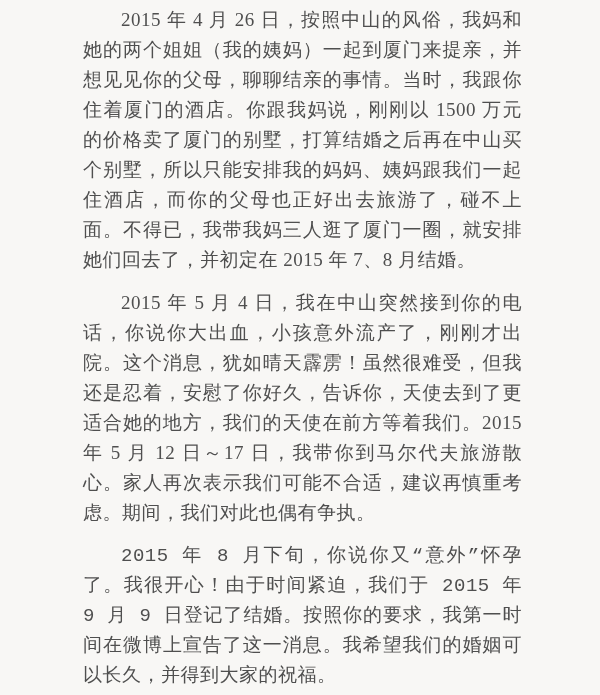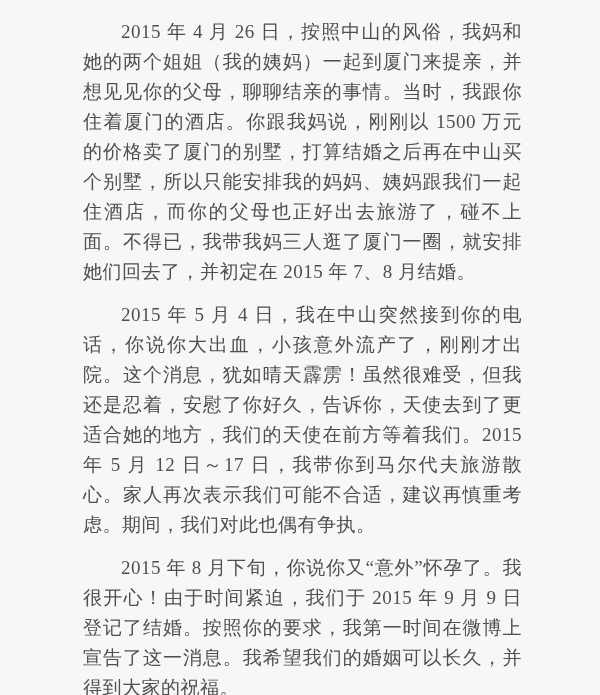--- a/index.html
+++ b/index.html
@@ -9,35 +9,36 @@
   body {
     width: 600px;
     height: 695px;
     background: #f8f7f5;
     overflow: hidden;
   }
   .page {
     box-sizing: border-box;
     width: 600px;
     height: 695px;
-    padding: 17px 78px 0 83px;
+    padding: 5px 78px 0 83px;
     font-family: "Liberation Serif", "DejaVu Serif", serif;
     font-size: 19px;
     line-height: 30px;
     color: #4f4f4f;
     letter-spacing: 0.5px;
   }
   .para {
     margin: 0 0 13px 0;
     text-align: justify;
     text-align-last: left;
     text-indent: 2em;
   }
   .para:last-child {
     margin-bottom: 0;
+    font-family: Liberation Mono, monospace;
   }
 </style>
 </head>
 <body>
 
 <div class="page">
   <p class="para">2015 年 4 月 26 日，按照中山的风俗，我妈和她的两个姐姐（我的姨妈）一起到厦门来提亲，并想见见你的父母，聊聊结亲的事情。当时，我跟你住着厦门的酒店。你跟我妈说，刚刚以 1500 万元的价格卖了厦门的别墅，打算结婚之后再在中山买个别墅，所以只能安排我的妈妈、姨妈跟我们一起住酒店，而你的父母也正好出去旅游了，碰不上面。不得已，我带我妈三人逛了厦门一圈，就安排她们回去了，并初定在 2015 年 7、8 月结婚。</p>
   <p class="para">2015 年 5 月 4 日，我在中山突然接到你的电话，你说你大出血，小孩意外流产了，刚刚才出院。这个消息，犹如晴天霹雳！虽然很难受，但我还是忍着，安慰了你好久，告诉你，天使去到了更适合她的地方，我们的天使在前方等着我们。2015 年 5 月 12 日～17 日，我带你到马尔代夫旅游散心。家人再次表示我们可能不合适，建议再慎重考虑。期间，我们对此也偶有争执。</p>
   <p class="para">2015 年 8 月下旬，你说你又“意外”怀孕了。我很开心！由于时间紧迫，我们于 2015 年 9 月 9 日登记了结婚。按照你的要求，我第一时间在微博上宣告了这一消息。我希望我们的婚姻可以长久，并得到大家的祝福。</p>
 </div>

